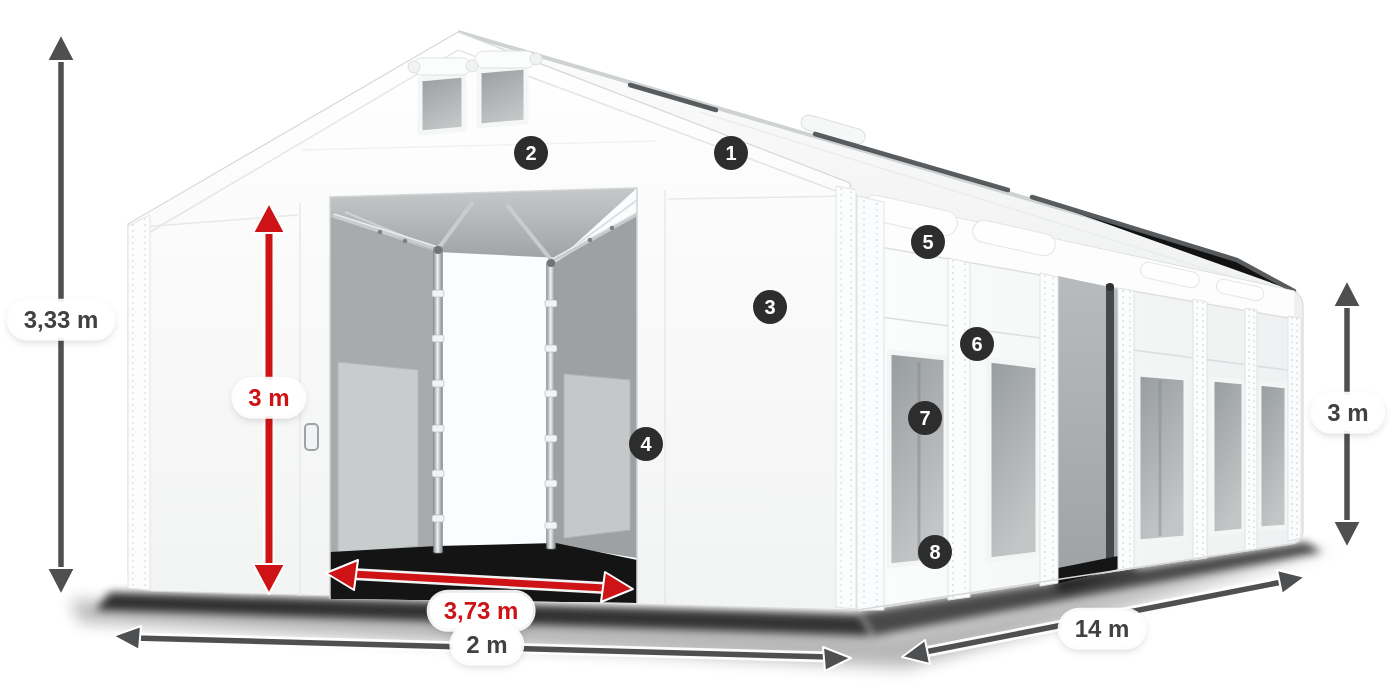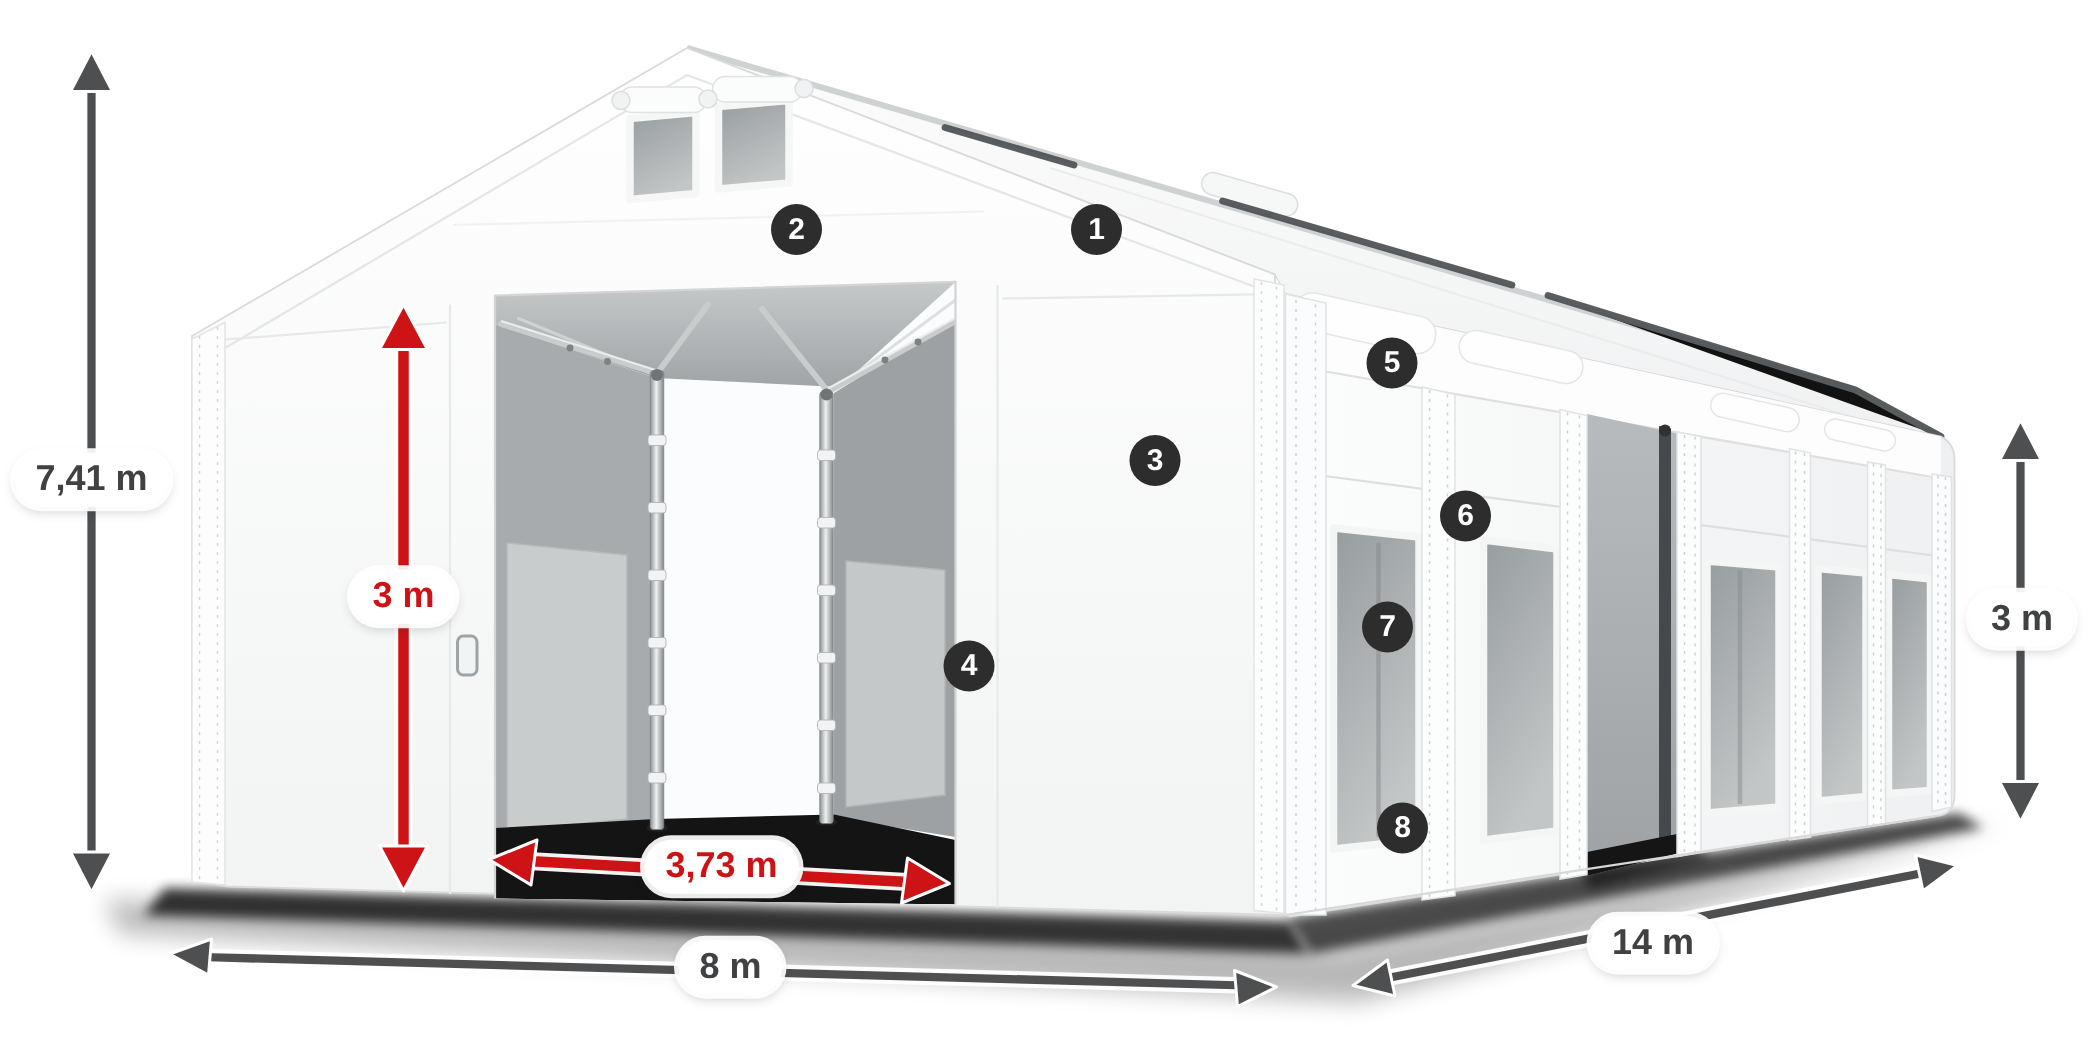--- a/index.html
+++ b/index.html
@@ -243,24 +243,24 @@
 
     <g>
       <path d="M352,574 L605,588" stroke="#ffffff" stroke-width="12" opacity="0.95"></path>
       <path d="M352,574 L605,588" stroke="#cd1316" stroke-width="7"></path>
       <path d="M326,573 L358,560 L354,590 Z" fill="#cd1316" stroke="#ffffff" stroke-width="2" stroke-linejoin="round"></path>
       <path d="M633,589 L605,572 L601,602 Z" fill="#cd1316" stroke="#ffffff" stroke-width="2" stroke-linejoin="round"></path>
     </g>
   </g>
 </svg>
 
-<div class="pill" style="left:61px;top:320px;">7,41 m</div>
+<div class="pill" style="left:61px;top:320px;">3,33 m</div>
 <div class="pill pill--red" style="left:269px;top:398px;">3 m</div>
-<div class="pill pill--red" style="left:481px;top:578px;">3,73 m</div>
-<div class="pill" style="left:487px;top:645px;">8 m</div>
+<div class="pill pill--red" style="left:481px;top:611px;">3,73 m</div>
+<div class="pill" style="left:487px;top:645px;">2 m</div>
 <div class="pill" style="left:1102px;top:629px;">14 m</div>
 <div class="pill" style="left:1348px;top:413px;">3 m</div>
 
 <div class="marker" style="left:731px;top:153px;">1</div>
 <div class="marker" style="left:531px;top:153px;">2</div>
 <div class="marker" style="left:770px;top:307px;">3</div>
 <div class="marker" style="left:646px;top:444px;">4</div>
 <div class="marker" style="left:928px;top:242px;">5</div>
 <div class="marker" style="left:977px;top:344px;">6</div>
 <div class="marker" style="left:925px;top:418px;">7</div>

